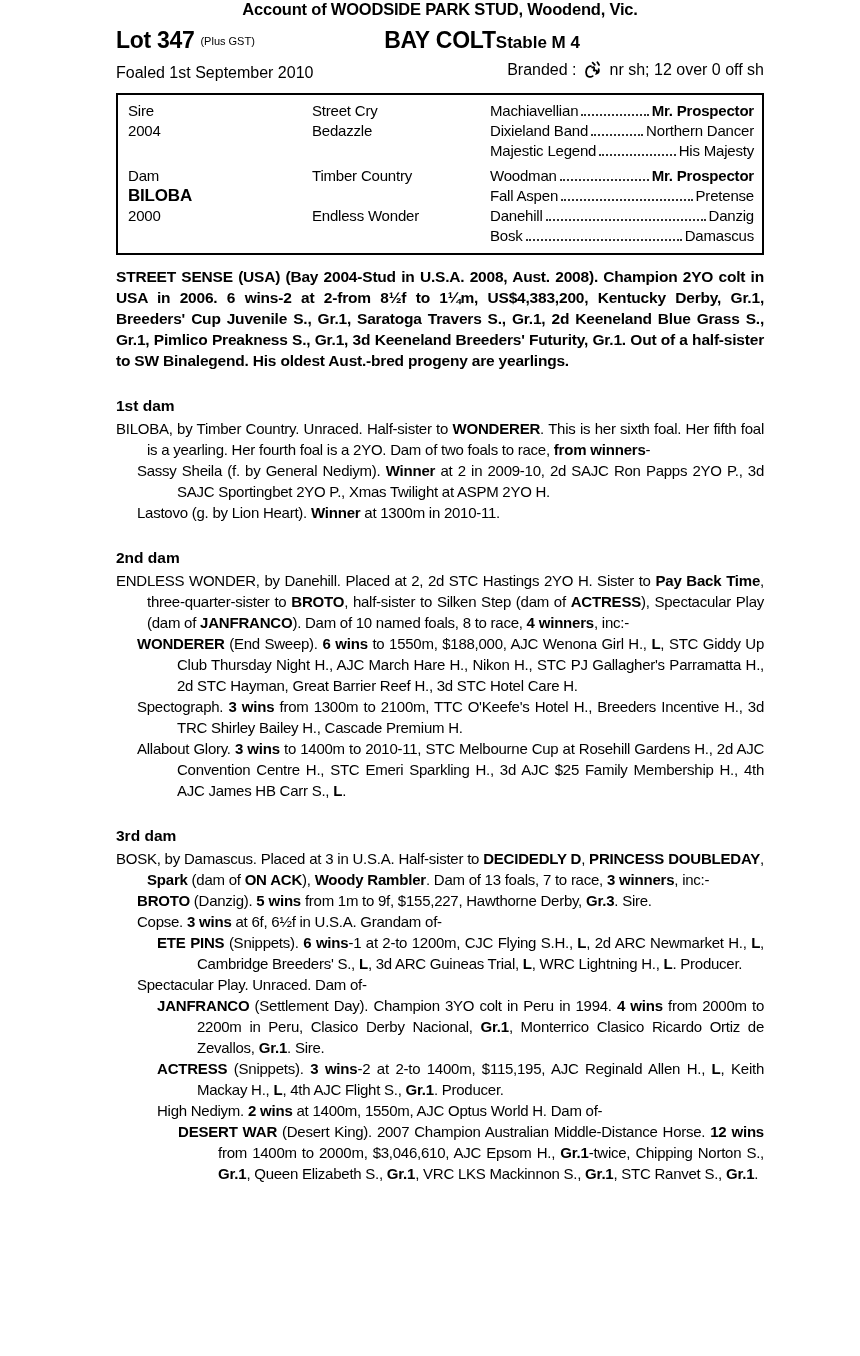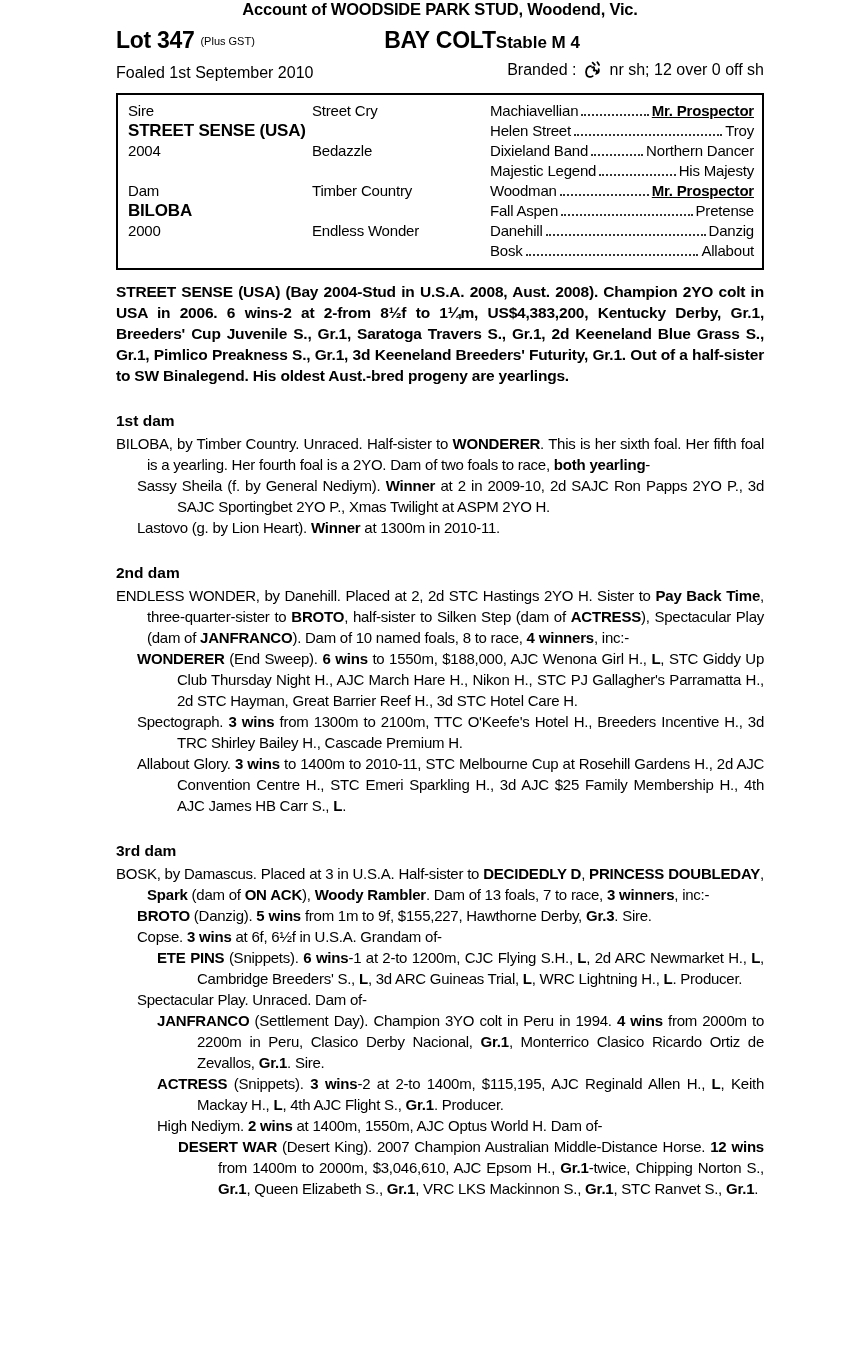--- a/index.html
+++ b/index.html
@@ -18,27 +18,27 @@
   .gst{font-size:11px;}
   .horse-title{flex:0 0 auto;font-weight:bold;font-size:23px;letter-spacing:-0.2px;}
   .lot-right{flex:1;font-weight:bold;font-size:17px;}
   .foal-row{display:flex;justify-content:space-between;align-items:center;font-size:16px;margin-bottom:9px;}
   .branded{display:flex;gap:4px;}
   .brand-icon{display:inline-block;margin:0 2px;}
 
   
   .ped-box{border:2px solid #000;padding:6px 8px 7px 10px;margin-bottom:11px;}
   .ped-row{display:flex;align-items:flex-start;line-height:20px;font-size:15px;letter-spacing:-0.2px;}
-  .ped-gap{}
+  .ped-gap{margin-top:5px;}
   .ped-c1{width:184px;flex:0 0 auto;}
   .ped-c2{width:178px;flex:0 0 auto;}
   .ped-c3{flex:1;display:flex;align-items:baseline;min-width:0;}
   .ped-name-bold{font-weight:bold;font-size:17px;letter-spacing:-0.2px;}
   .ped-dots{flex:1;border-bottom:2px dotted #333;margin:0 3px 3px 3px;min-width:8px;}
-  .gp-bold{font-weight:bold;text-decoration:underline;}
+  .gp-bold{font-weight:bold;}
   .nowrap{white-space:nowrap;}
 
   
   .summary{font-weight:bold;font-size:15.5px;line-height:21px;text-align:justify;
     letter-spacing:-0.2px;margin:0 0 14px 0;}
 
   
   .sec-head{font-weight:bold;font-size:15.5px;margin:26px 0 3px 0;}
   .para{margin:0;font-size:15px;line-height:21px;text-align:justify;letter-spacing:-0.25px;}
   .para b{letter-spacing:-0.2px;}
@@ -85,29 +85,20 @@
       <div class="ped-row">
         <span class="ped-c1">Sire</span>
         <span class="ped-c2">Street Cry</span>
         <span class="ped-c3">
           <span class="nowrap">Machiavellian</span>
           <span class="ped-dots"></span>
           <span class="nowrap gp-bold">Mr. Prospector</span>
         </span>
       </div>
       <div class="ped-row">
-        <span class="ped-c1 ped-name-bold">STREET SENSE (USA)</span>
-        <span class="ped-c2"></span>
-        <span class="ped-c3">
-          <span class="nowrap">Helen Street</span>
-          <span class="ped-dots"></span>
-          <span class="nowrap">Troy</span>
-        </span>
-      </div>
-      <div class="ped-row">
         <span class="ped-c1">2004</span>
         <span class="ped-c2">Bedazzle</span>
         <span class="ped-c3">
           <span class="nowrap">Dixieland Band</span>
           <span class="ped-dots"></span>
           <span class="nowrap">Northern Dancer</span>
         </span>
       </div>
       <div class="ped-row">
         <span class="ped-c1"></span>
@@ -144,30 +135,30 @@
           <span class="ped-dots"></span>
           <span class="nowrap">Danzig</span>
         </span>
       </div>
       <div class="ped-row">
         <span class="ped-c1"></span>
         <span class="ped-c2"></span>
         <span class="ped-c3">
           <span class="nowrap">Bosk</span>
           <span class="ped-dots"></span>
-          <span class="nowrap">Allabout</span>
+          <span class="nowrap">Damascus</span>
         </span>
       </div>
     </div>
 
   <p class="summary">STREET SENSE (USA) (Bay 2004-Stud in U.S.A. 2008, Aust. 2008). Champion 2YO colt in USA in 2006. 6 wins-2 at 2-from 8½f to 1¼m, US$4,383,200, Kentucky Derby, Gr.1, Breeders' Cup Juvenile S., Gr.1, Saratoga Travers S., Gr.1, 2d Keeneland Blue Grass S., Gr.1, Pimlico Preakness S., Gr.1, 3d Keeneland Breeders' Futurity, Gr.1. Out of a half-sister to SW Binalegend. His oldest Aust.-bred progeny are yearlings.</p>
 
   <div>
       <div class="sec-head">1st dam</div>
-      <p class="para lvl0"><span>BILOBA, by Timber Country. Unraced. Half-sister to </span><b>WONDERER</b><span>. This is her sixth foal. Her fifth foal is a yearling. Her fourth foal is a 2YO. Dam of two foals to race, </span><b>both yearling</b><span>-</span></p>
+      <p class="para lvl0"><span>BILOBA, by Timber Country. Unraced. Half-sister to </span><b>WONDERER</b><span>. This is her sixth foal. Her fifth foal is a yearling. Her fourth foal is a 2YO. Dam of two foals to race, </span><b>from winners</b><span>-</span></p>
       <p class="para lvl1"><span>Sassy Sheila (f. by General Nediym). </span><b>Winner</b><span> at 2 in 2009-10, 2d SAJC Ron Papps 2YO P., 3d SAJC Sportingbet 2YO P., Xmas Twilight at ASPM 2YO H.</span></p>
       <p class="para lvl1"><span>Lastovo (g. by Lion Heart). </span><b>Winner</b><span> at 1300m in 2010-11.</span></p>
       <div class="sec-head">2nd dam</div>
       <p class="para lvl0"><span>ENDLESS WONDER, by Danehill. Placed at 2, 2d STC Hastings 2YO H. Sister to </span><b>Pay Back Time</b><span>, three-quarter-sister to </span><b>BROTO</b><span>, half-sister to Silken Step (dam of </span><b>ACTRESS</b><span>), Spectacular Play (dam of </span><b>JANFRANCO</b><span>). Dam of 10 named foals, 8 to race, </span><b>4 winners</b><span>, inc:-</span></p>
       <p class="para lvl1"><b>WONDERER</b><span> (End Sweep). </span><b>6 wins</b><span> to 1550m, $188,000, AJC Wenona Girl H., </span><b>L</b><span>, STC Giddy Up Club Thursday Night H., AJC March Hare H., Nikon H., STC PJ Gallagher's Parramatta H., 2d STC Hayman, Great Barrier Reef H., 3d STC Hotel Care H.</span></p>
       <p class="para lvl1"><span>Spectograph. </span><b>3 wins</b><span> from 1300m to 2100m, TTC O'Keefe's Hotel H., Breeders Incentive H., 3d TRC Shirley Bailey H., Cascade Premium H.</span></p>
       <p class="para lvl1"><span>Allabout Glory. </span><b>3 wins</b><span> to 1400m to 2010-11, STC Melbourne Cup at Rosehill Gardens H., 2d AJC Convention Centre H., STC Emeri Sparkling H., 3d AJC $25 Family Membership H., 4th AJC James HB Carr S., </span><b>L</b><span>.</span></p>
       <div class="sec-head">3rd dam</div>
       <p class="para lvl0"><span>BOSK, by Damascus. Placed at 3 in U.S.A. Half-sister to </span><b>DECIDEDLY D</b><span>, </span><b>PRINCESS DOUBLEDAY</b><span>, </span><b>Spark</b><span> (dam of </span><b>ON ACK</b><span>), </span><b>Woody Rambler</b><span>. Dam of 13 foals, 7 to race, </span><b>3 winners</b><span>, inc:-</span></p>
       <p class="para lvl1"><b>BROTO</b><span> (Danzig). </span><b>5 wins</b><span> from 1m to 9f, $155,227, Hawthorne Derby, </span><b>Gr.3</b><span>. Sire.</span></p>

